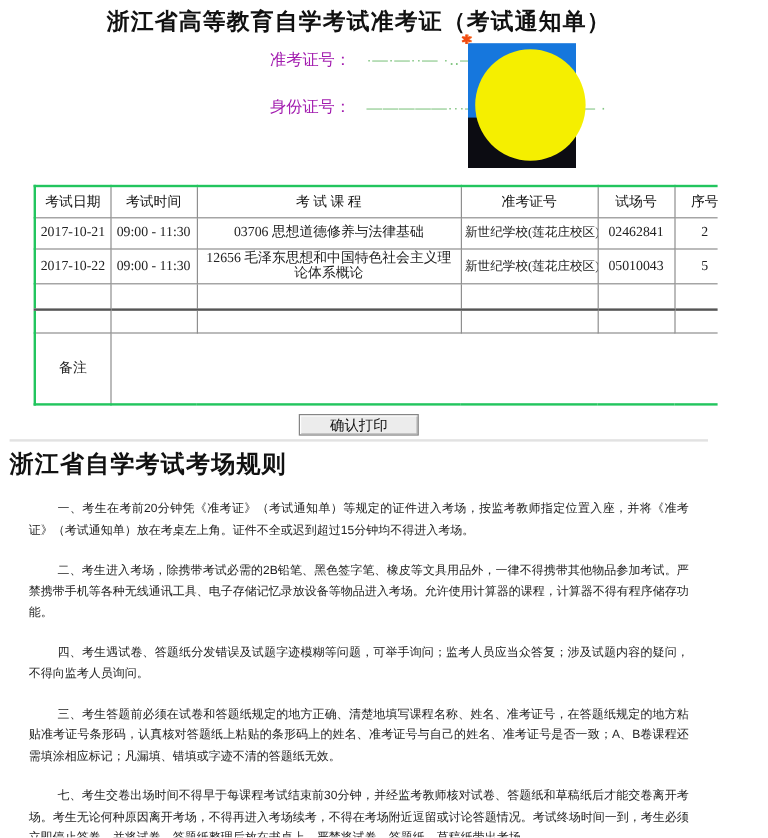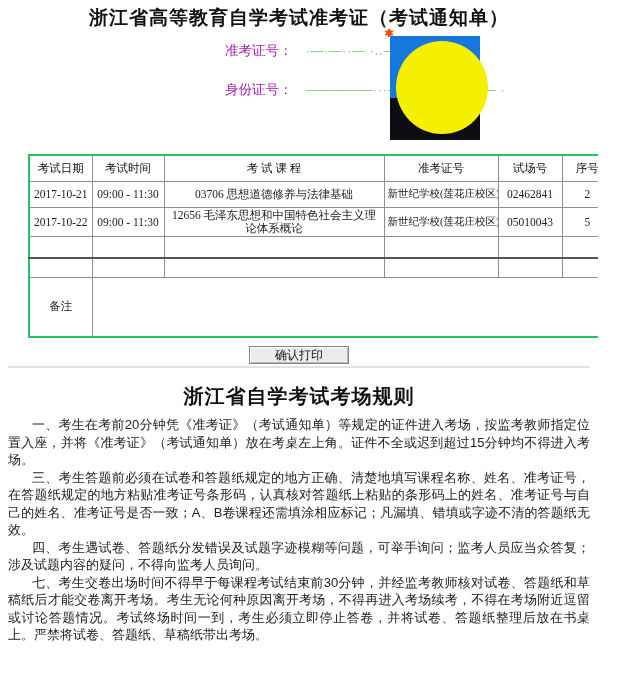--- a/index.html
+++ b/index.html
@@ -78,25 +78,25 @@
     background:#ececec;border:1px solid #858585;
     box-shadow:inset 1px 1px 0 #ffffff, inset -1px -1px 0 #b8b8b8;
     cursor:pointer;padding:0;
   }
   
   .rules{
     position:absolute;top:366px;left:8px;right:8px;
     border-top:2px solid #e2e2e2;
   }
   .rules-title{
-    margin:15px 0 6px 0;text-align:center;
+    margin:5px 0 6px 0;text-align:left;
     font-size:20px;font-weight:bold;color:#111;letter-spacing:1px;
   }
   .rules p{
-    margin:0;font-size:13px;line-height:17.5px;
+    margin:16px;font-size:10px;line-height:17.5px;
     text-align:justify;text-indent:24px;color:#222;
   }
 </style>
 </head>
 <body>
 
 <div class="page">
 
   <div class="doc-title">浙江省高等教育自学考试准考证（考试通知单）</div>
 
@@ -176,18 +176,19 @@
   </tbody>
     </table>
 
   <div class="btn-row">
     <button class="print-btn">确认打印</button>
   </div>
 
   <div class="rules">
     <div class="rules-title">浙江省自学考试考场规则</div>
     <p>一、考生在考前20分钟凭《准考证》（考试通知单）等规定的证件进入考场，按监考教师指定位置入座，并将《准考证》（考试通知单）放在考桌左上角。证件不全或迟到超过15分钟均不得进入考场。</p>
+    <p>二、考生进入考场，除携带考试必需的2B铅笔、黑色签字笔、橡皮等文具用品外，一律不得携带其他物品参加考试。严禁携带手机等各种无线通讯工具、电子存储记忆录放设备等物品进入考场。允许使用计算器的课程，计算器不得有程序储存功能。</p>
+    <p>四、考生遇试卷、答题纸分发错误及试题字迹模糊等问题，可举手询问；监考人员应当众答复；涉及试题内容的疑问，不得向监考人员询问。</p>
     <p>三、考生答题前必须在试卷和答题纸规定的地方正确、清楚地填写课程名称、姓名、准考证号，在答题纸规定的地方粘贴准考证号条形码，认真核对答题纸上粘贴的条形码上的姓名、准考证号与自己的姓名、准考证号是否一致；A、B卷课程还需填涂相应标记；凡漏填、错填或字迹不清的答题纸无效。</p>
-    <p>四、考生遇试卷、答题纸分发错误及试题字迹模糊等问题，可举手询问；监考人员应当众答复；涉及试题内容的疑问，不得向监考人员询问。</p>
     <p>七、考生交卷出场时间不得早于每课程考试结束前30分钟，并经监考教师核对试卷、答题纸和草稿纸后才能交卷离开考场。考生无论何种原因离开考场，不得再进入考场续考，不得在考场附近逗留或讨论答题情况。考试终场时间一到，考生必须立即停止答卷，并将试卷、答题纸整理后放在书桌上。严禁将试卷、答题纸、草稿纸带出考场。</p>
   </div>
 
 </div>
 
 </body></html>

